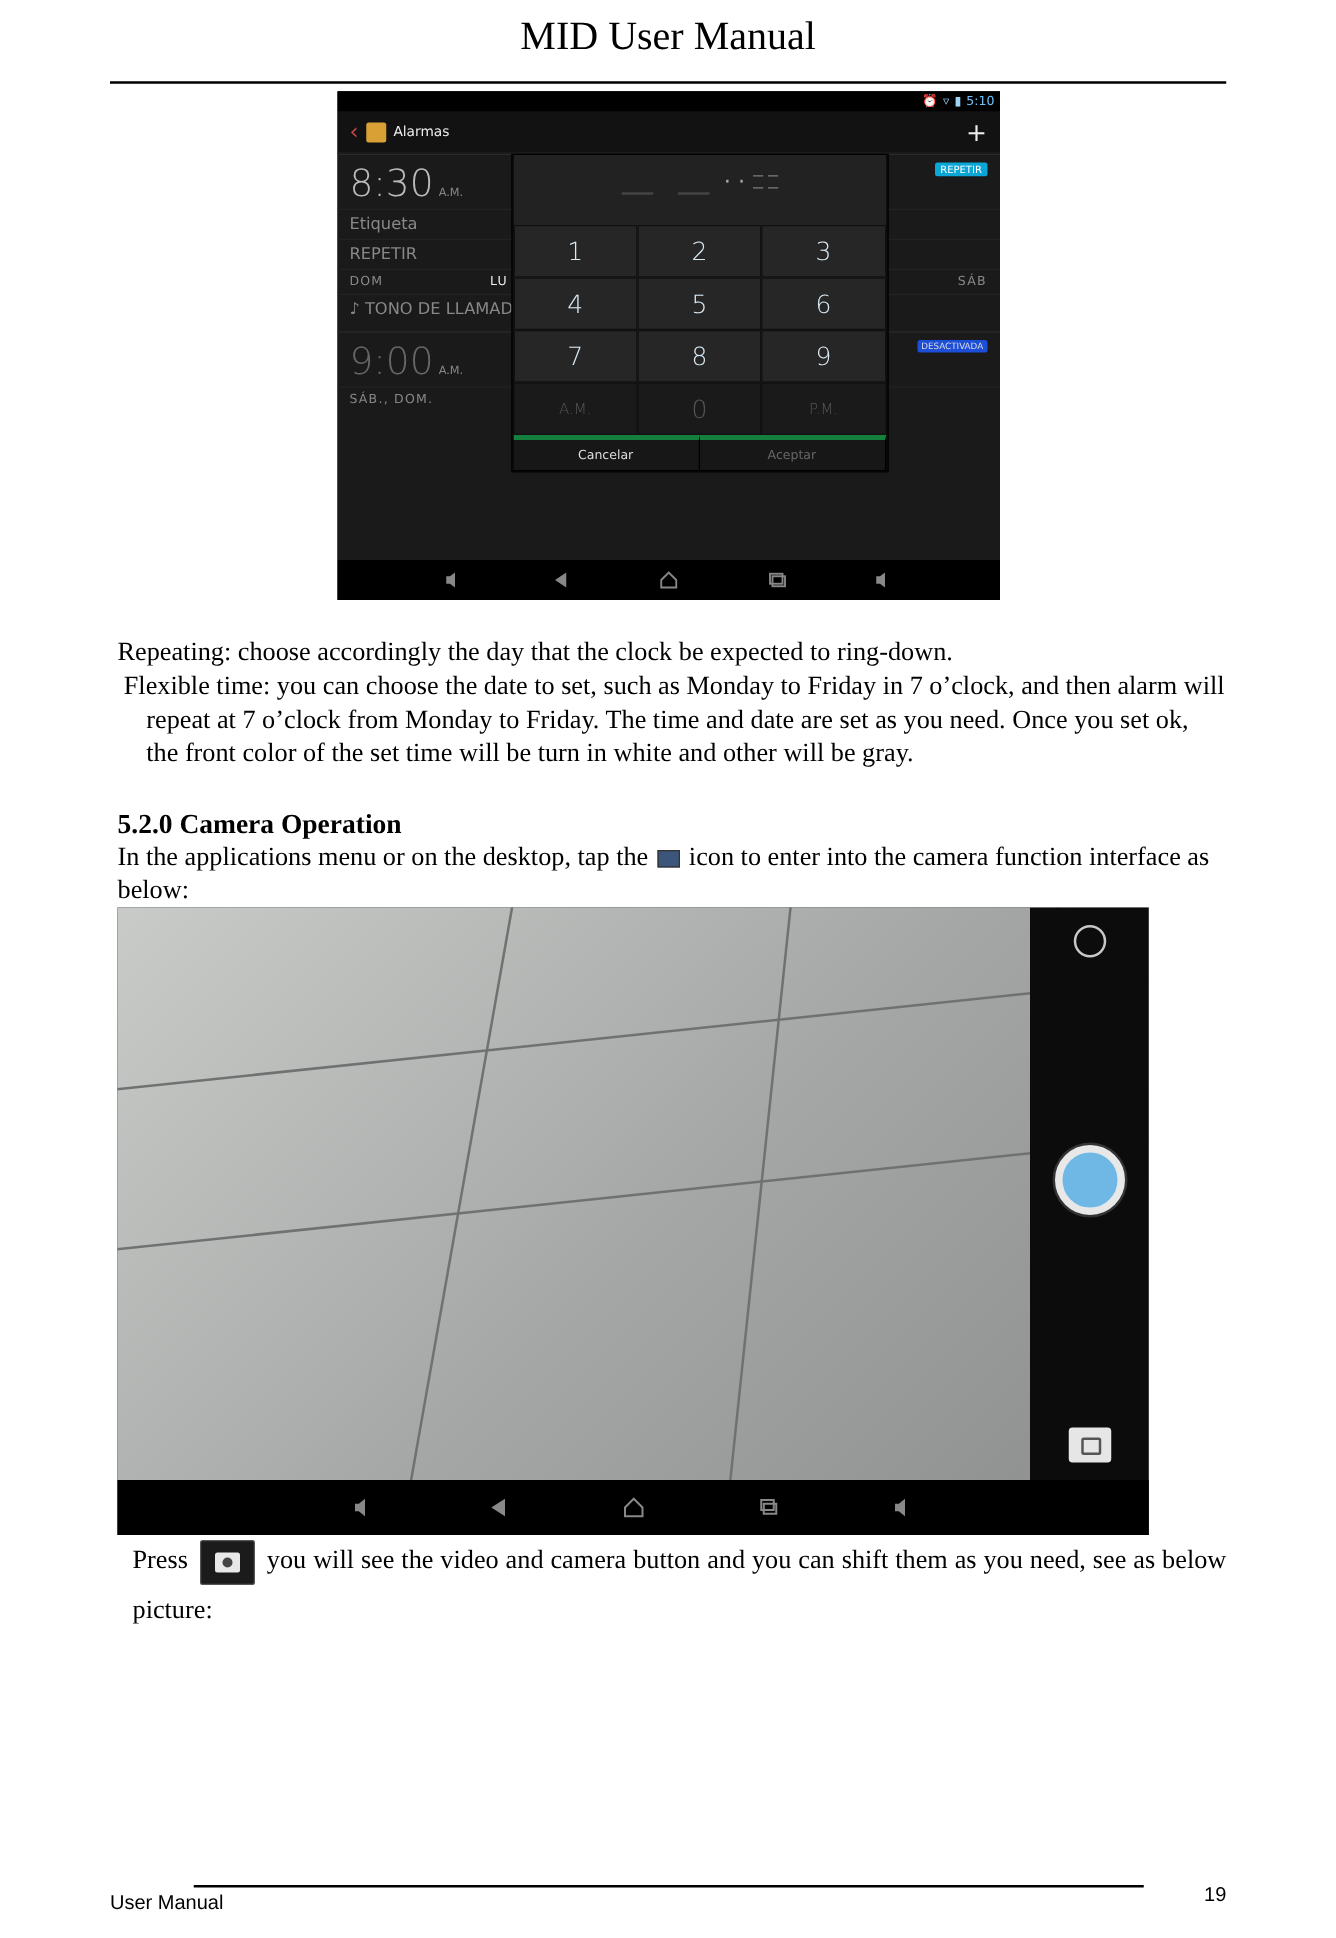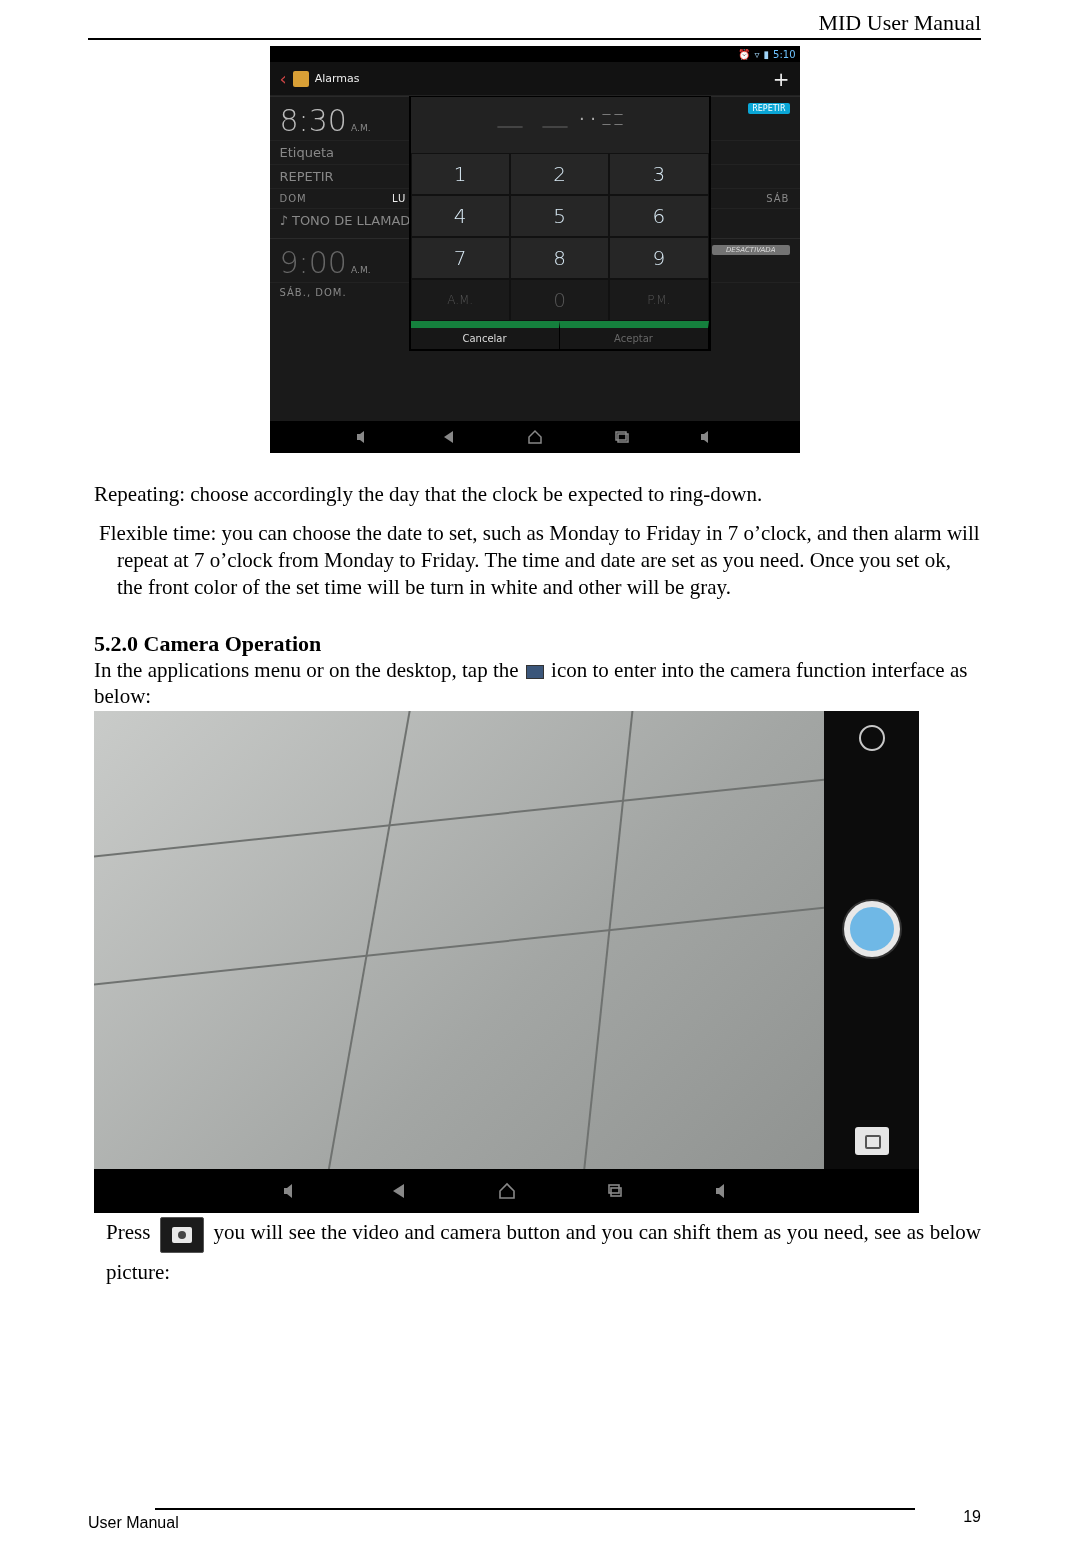--- a/index.html
+++ b/index.html
@@ -10,23 +10,23 @@
     width: 1069px;
     margin: 0 auto;
     font-size: 21px;
   }
   .page {
     padding: 10px 88px 0 88px;
     position: relative;
     min-height: 1550px;
   }
   .running-header {
-    text-align: right;
-    font-size: 22px;
-    padding-bottom: 2px;
+    text-align: center;
+    font-size: 32px;
+    padding-bottom: 18px;
   }
   .header-rule {
     border: none;
     border-top: 2px solid #000;
     margin: 0 0 6px 0;
   }
   
   .alarm-shot {
     width: 530px;
     margin: 0 auto 28px auto;
@@ -54,47 +54,47 @@
   .alarm-body { position:relative; height:325px; background:#1a1a1a; overflow:hidden;}
   
   .bg-alarm {
     color:#888; padding:6px 10px 2px 10px; border-top:1px solid #2a2a2a;
   }
   .bg-big { font-size:30px; color:#bbb; font-weight:300;}
   .bg-ampm { font-size:9px; color:#888;}
   .bg-row { display:flex; justify-content:space-between; align-items:center; padding:4px 10px; color:#888; border-top:1px solid #222;}
   .bg-day { font-size:10px; letter-spacing:1px; }
   .badge-on { background:#0aa6d6; color:#fff; font-size:8px; padding:1px 4px; border-radius:2px;}
-  .badge-off { background:#737373; color:#ddd; font-size:7px; padding:1px 14px; border-radius:2px;font-style:italic;}
+  .badge-off { background:#1d4ed8; color:#ddd; font-size:7px; padding:1px 3px; border-radius:2px;}
   
   .keypad {
     position:absolute; left:140px; top:0; width:300px;
     background:#1f1f1f; border:1px solid #000;
     box-shadow:0 0 0 1px #000;
   }
   .time-display { height:56px; display:flex; align-items:center; justify-content:center; background:#222;}
   .td-hours { color:#444; font-size:28px; letter-spacing:4px;}
   .td-dots { color:#aaa; padding:0 6px; font-size:18px; line-height:1; position:relative; top:-6px;}
   .td-min { display:flex; flex-direction:column; gap:0; color:#aaa; font-size:9px; position:relative; top:-6px;}
   .kp-grid { display:grid; grid-template-columns:repeat(3,1fr);}
   .kp-cell {
     height:42px; display:flex; align-items:center; justify-content:center;
     color:#d9eaf5; font-size:20px; font-weight:300; background:#262626;
     border:1px solid #111;
   }
   .kp-dim { color:#555; background:#1a1a1a;}
   .kp-btnrow { display:grid; grid-template-columns:1fr 1fr;}
-  .kp-btn { height:28px; display:flex; align-items:center; justify-content:center; color:#ddd; font-size:10px; border-top:7px solid #15803d; background:#171717; border-right:1px solid #000;}
+  .kp-btn { height:28px; display:flex; align-items:center; justify-content:center; color:#ddd; font-size:10px; border-top:4px solid #15803d; background:#171717; border-right:1px solid #000;}
   
   .navbar-bottom {
     height:32px; background:#000; display:flex; justify-content:center; gap:70px; align-items:center;
   }
   .nb-icon { fill:#888; }
   
-  .para { line-height:1.28; margin:12px 0 0 6px;}
+  .para { line-height:1.28; margin:0 0 0 6px;}
   .para.flex { padding-left:23px; text-indent:-18px;}
   .section-title { font-weight:bold; font-size:22px; margin-top:30px; margin-left:6px; line-height:1.2;}
   .section-intro { font-size:21px; line-height:1.25; margin-left:6px;}
   
   .inline-cam-icon-sm {
     display:inline-block; width:18px; height:14px; border:1px solid #333; vertical-align:middle; background:#3b567a; position:relative; margin:0 2px;
   }
   
   .inline-cam-icon-lg {
     display:inline-block; width:44px; height:36px; border:1px solid #555; vertical-align:middle; background:#1b1b1b; position:relative; margin:0 4px;

